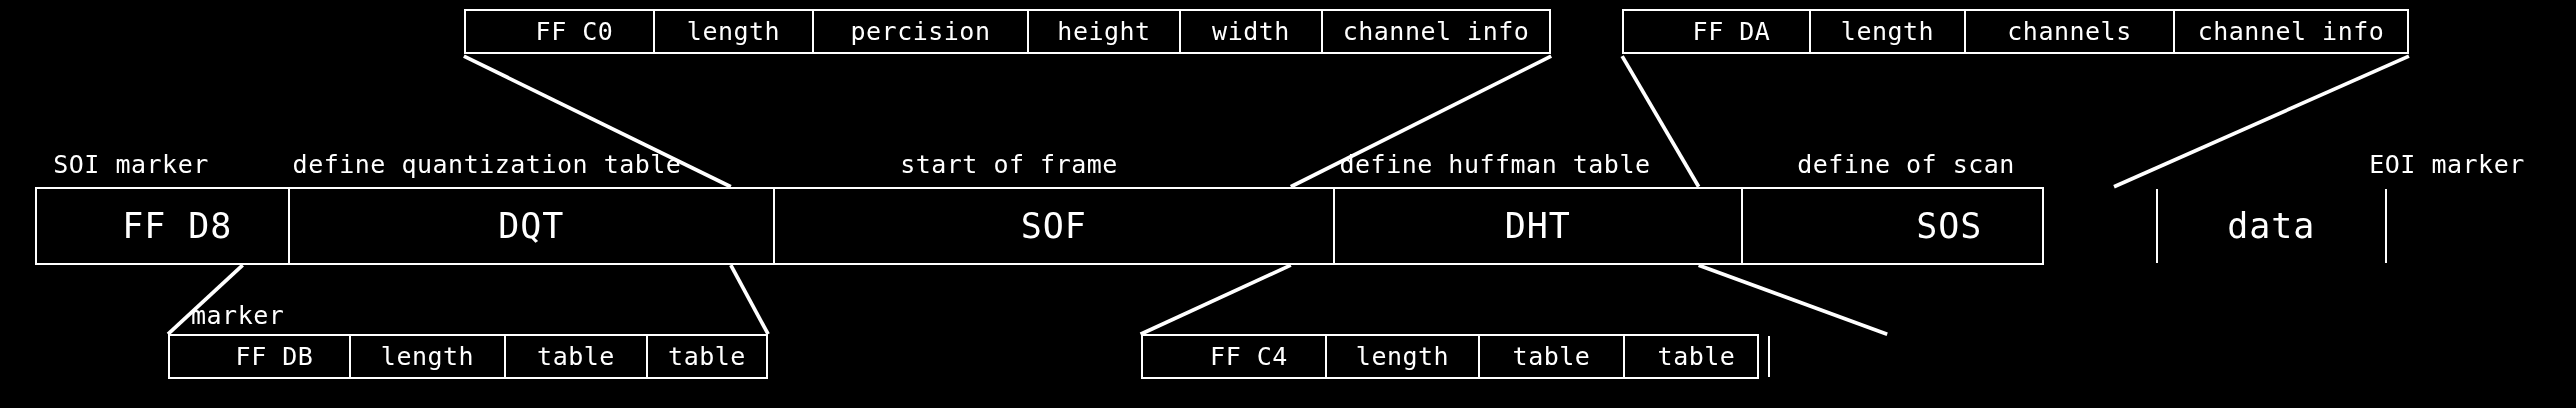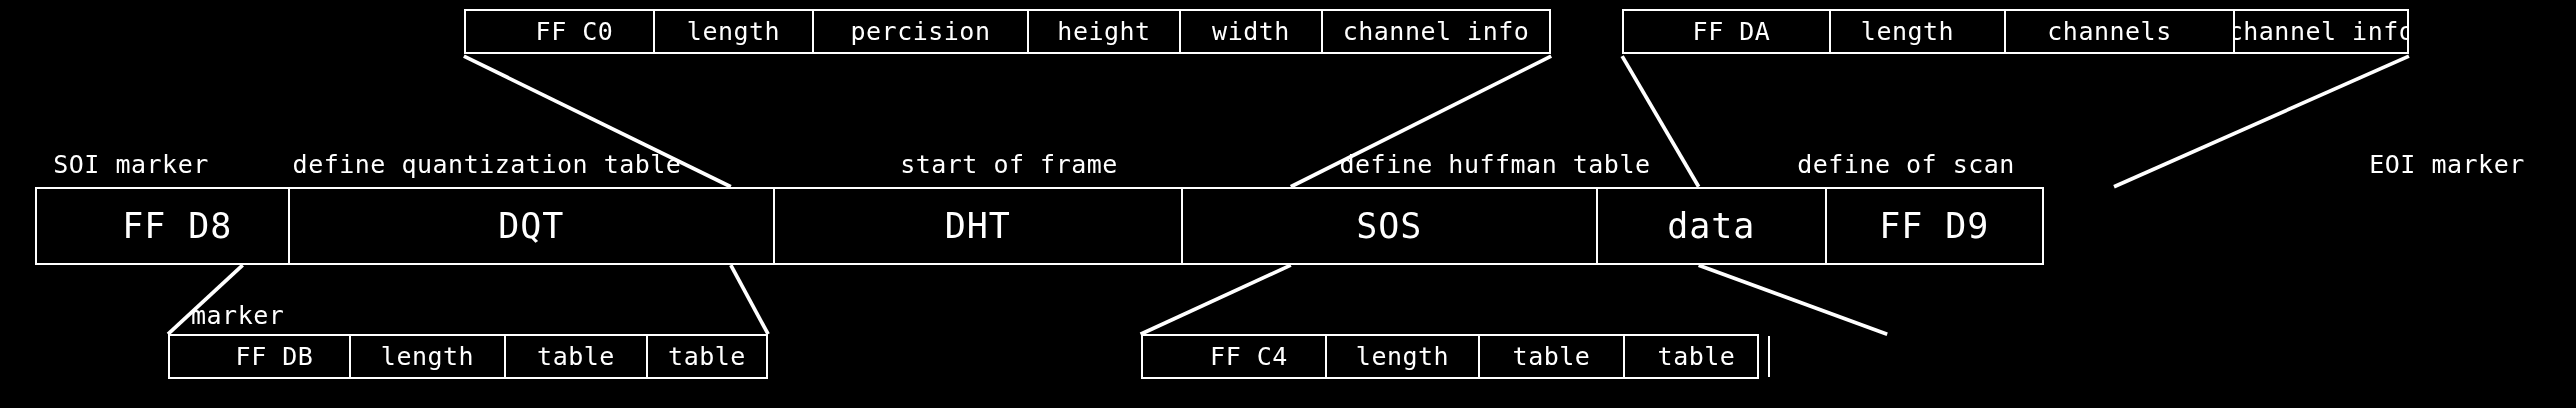--- a/index.html
+++ b/index.html
@@ -71,21 +71,20 @@
     left: 464px;
     top: 9.3px;
     width: 1087px;
     height: 45px;
   }
   #sos-detail {
     left: 1622px;
     top: 9.3px;
     width: 787px;
     height: 45px;
-    gap: 20px;
   }
   #dqt-detail {
     left: 168px;
     top: 334px;
     width: 600px;
     height: 45px;
   }
   #dht-detail {
     left: 1141px;
     top: 334px;
@@ -158,20 +157,21 @@
   <div class="box-row detail-row" id="sos-detail">
     <div class="cell" style="flex:0 0 155px">FF DA</div>
     <div class="cell" style="flex:0 0 155px">length</div>
     <div class="cell" style="flex:0 0 209px">channels</div>
     <div class="cell" style="flex:1 1 auto">channel info</div>
   </div>
 
   <div class="box-row" id="main-row">
     <div class="cell" style="flex:0 0 221px">FF D8</div>
     <div class="cell" style="flex:0 0 485px">DQT</div>
+    <div class="cell" style="flex:0 0 560px">SOF</div>
     <div class="cell" style="flex:0 0 408px">DHT</div>
     <div class="cell" style="flex:0 0 415px">SOS</div>
     <div class="cell" style="flex:0 0 229px">data</div>
     <div class="cell" style="flex:1 1 auto">FF D9</div>
   </div>
 
   <div class="box-row detail-row" id="dqt-detail">
     <div class="cell" style="flex:0 0 149px">FF DB</div>
     <div class="cell" style="flex:0 0 155px">length</div>
     <div class="cell" style="flex:0 0 142px">table</div>

